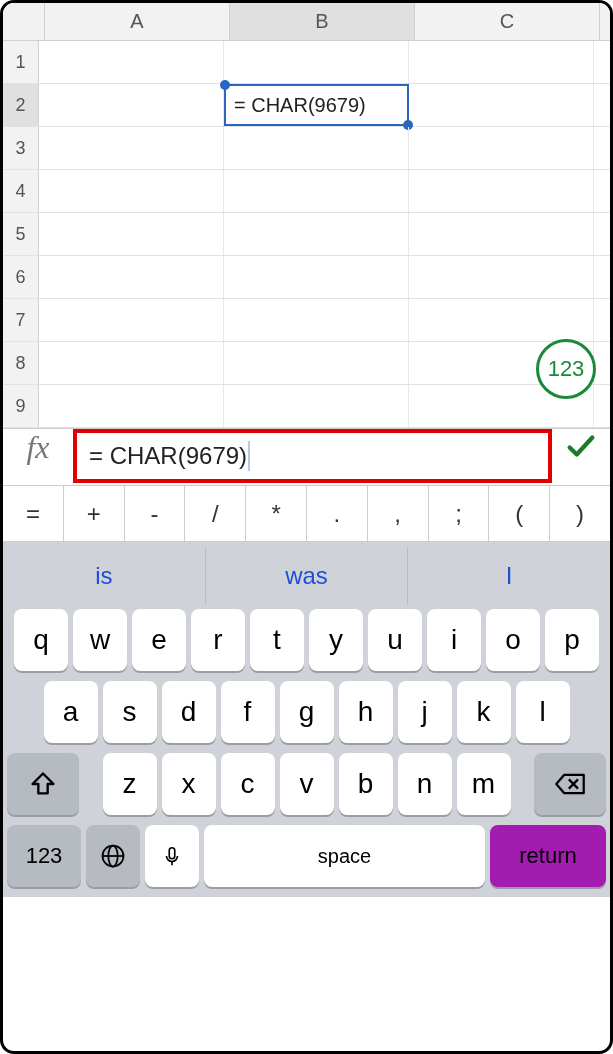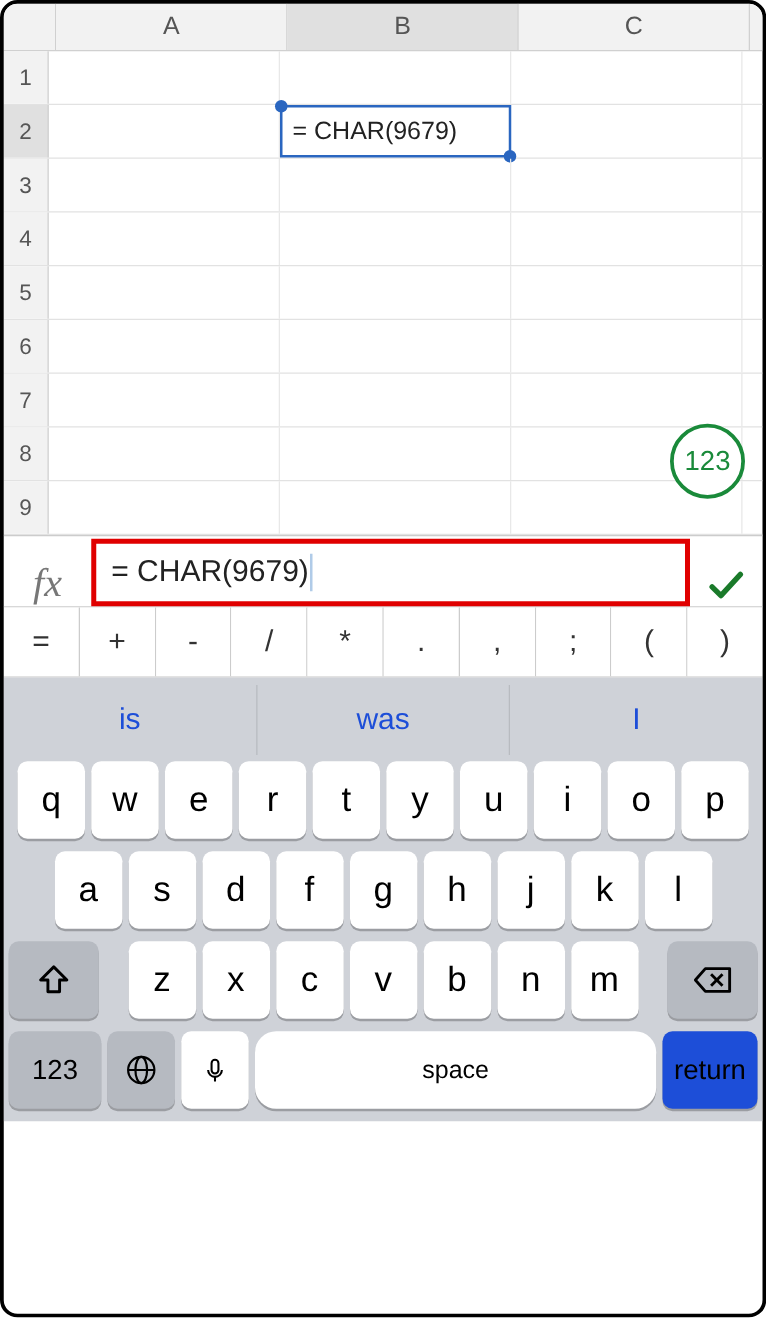--- a/index.html
+++ b/index.html
@@ -20,43 +20,43 @@
   .cell:last-child { flex: 0 0 10px; border-right:none; }
   .cell.selected { border: 2px solid #2a66c0; }
   .handle { width:10px; height:10px; background:#2a66c0; border-radius:50%; position:absolute; }
   .handle.tl { top:-6px; left:-6px; }
   .handle.br { bottom:-6px; right:-6px; }
 
   
   .fab { position:absolute; right:14px; top:336px; width:60px; height:60px; border:3px solid #1a8a3a; border-radius:50%; background:#fff; display:flex; align-items:center; justify-content:center; color:#1a8a3a; font-size:22px; font-weight:500; }
 
   
-  .formula-bar { display:flex; align-items:flex-end; height:58px; border-top:1px solid #ccc; border-bottom:1px solid #ccc; background:#fff; }
+  .formula-bar { display:flex; align-items:flex-start; height:58px; border-top:1px solid #ccc; border-bottom:1px solid #ccc; background:#fff; }
   .fx-label { width:70px; display:flex; align-items:center; justify-content:center; color:#777; font-size:32px; font-style:italic; font-family: Georgia, serif; }
   .formula-input-wrap { flex:1; height:54px; border:4px solid #e00000; display:flex; align-items:center; padding:0 12px; font-size:24px; color:#222; position:relative; }
   .cursor-bar { display:inline-block; width:2px; height:30px; background:#b0cbe8; margin-left:1px; vertical-align:middle; }
   .check-btn { width:58px; display:flex; align-items:center; justify-content:center; }
   .check-btn svg { stroke:#1a7a2a; }
 
   
   .op-row { display:flex; height:56px; border-bottom:1px solid #ccc; }
   .op-key { flex:1; border-right:1px solid #ccc; display:flex; align-items:center; justify-content:center; font-size:24px; color:#333; background:#fff; }
   .op-key:last-child { border-right:none; }
 
   
   .kbd { background:#cfd2d8; padding-top:6px; }
   .sugg-row { display:flex; height:56px; }
   .sugg { flex:1; display:flex; align-items:center; justify-content:center; font-size:24px; color:#1d4ed8; }
   .sugg + .sugg { border-left:1px solid #b8bbc0; }
   .key-row { display:flex; justify-content:center; gap:5px; padding:5px 4px; }
   .key { background:#fff; border-radius:8px; box-shadow: 0 2px 0 rgba(0,0,0,0.25); height:62px; display:flex; align-items:center; justify-content:center; font-size:28px; color:#000; }
   .key.letter { width:54px; }
   .key.wide { width:72px; background:#b6bac1; }
-  .key.space { flex:1; background:#fff; font-size:20px;border-radius:17px; }
-  .key.ret { width:76px; background:#1d4ed8; font-size:22px; }
+  .key.space { flex:1; background:#fff; font-size:20px; }
+  .key.ret { width:116px; background:#a21caf; font-size:22px; }
   .key.num { width:74px; background:#b6bac1; font-size:22px; }
   .key.globe { width:54px; background:#b6bac1; }
   .key.mic { width:54px; background:#fff; }
   .row3 { padding-left:4px; padding-right:4px; }
   .row3 .letters { display:flex; gap:5px; flex:1; justify-content:center; }
   .bottom-row { display:flex; gap:5px; padding:5px 4px 10px 4px; }
 </style>
 </head>
 <body>
 <div class="frame">

